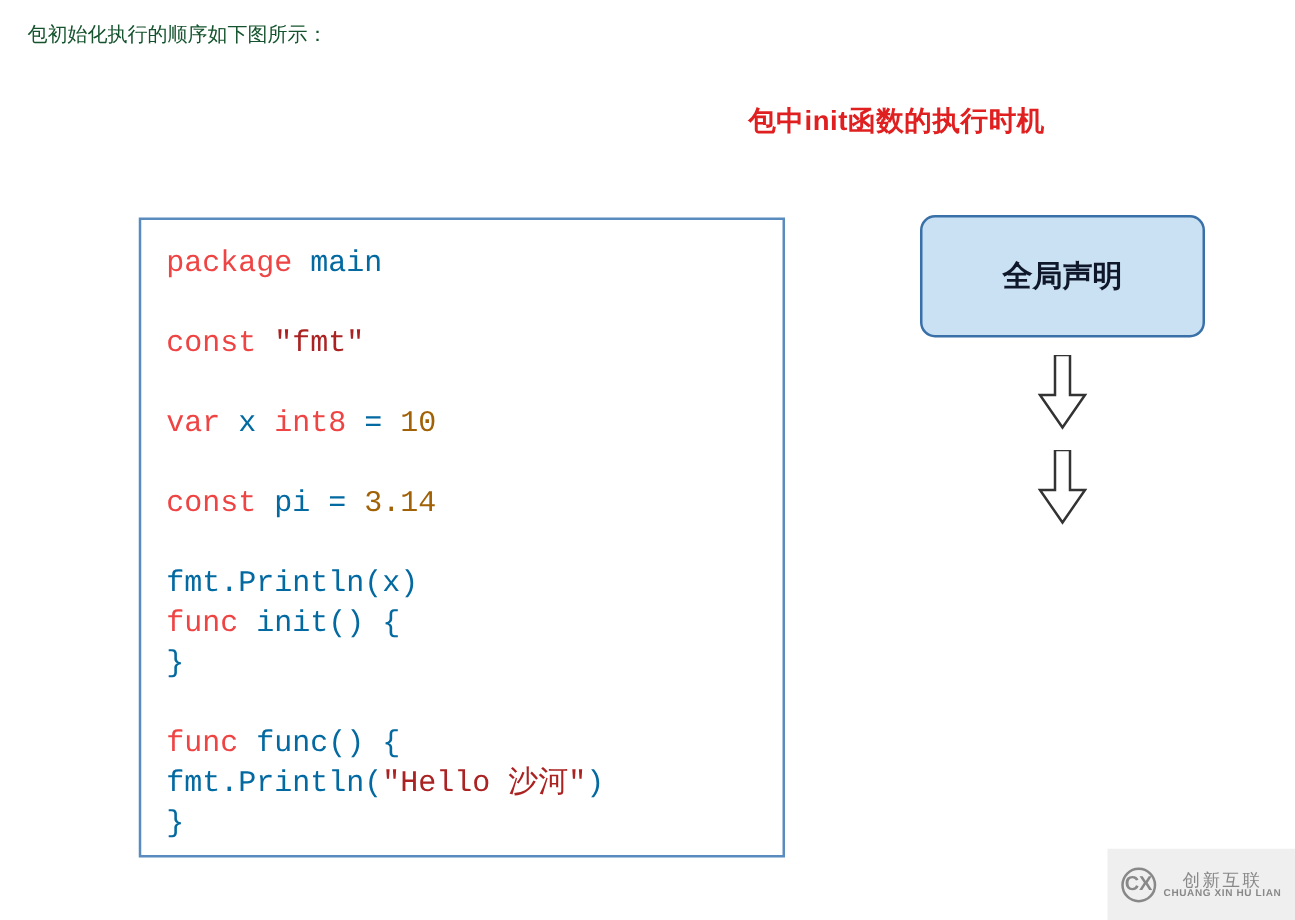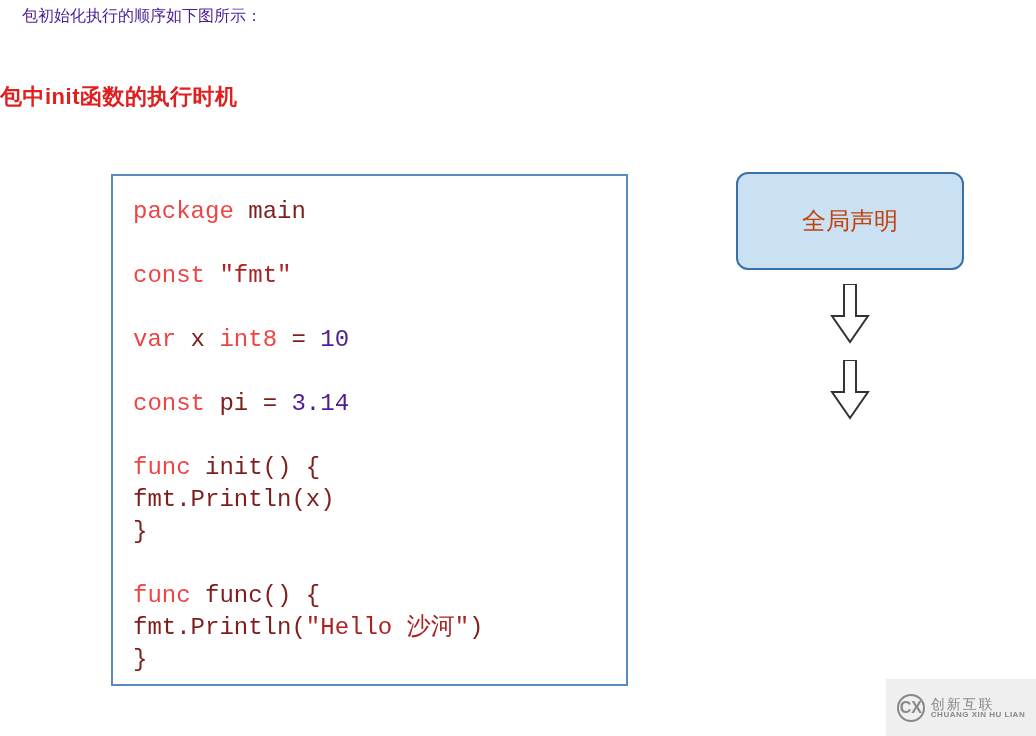--- a/index.html
+++ b/index.html
@@ -9,71 +9,72 @@
     width: 1036px;
     height: 736px;
     background: #ffffff;
     font-family: "Microsoft YaHei", "PingFang SC", Arial, sans-serif;
     position: relative;
     overflow: hidden;
   }
   .intro {
     position: absolute;
     left: 22px;
-    top: 6px;
+    top: 18px;
     font-size: 16px;
-    color: #4c1d95;
+    color: #14532d;
     text-align: right;
   }
   .title {
     position: absolute;
     left: 0;
     width: 836px;
     top: 82px;
-    text-align: left;
+    text-align: right;
     font-size: 22px;
     font-weight: bold;
     color: #e02020;
     letter-spacing: 0.5px;
   }
   .code-box {
     position: absolute;
     left: 111px;
     top: 174px;
     width: 517px;
     height: 512px;
     border: 2px solid #5a8bbf;
     background: #fff;
     padding: 20px 20px;
     font-family: "Consolas", "Menlo", "Courier New", monospace;
     font-size: 24px;
     line-height: 32px;
   }
   .tok-keyword { color: #ef4444; }
   .tok-string  { color: #aa2222; }
-  .tok-number  { color: #4c1d95; margin-top: 18px; }
-  .tok-plain   { color: #7f1d1d; }
+  .tok-number  { color: #a16207; margin-top: 18px; }
+  .tok-plain   { color: #0369a1; }
 
   .flow {
     position: absolute;
     left: 736px;
     top: 172px;
     width: 228px;
   }
   .flow-box {
     width: 228px;
     height: 98px;
     background: #cae1f3;
     border: 2px solid #3a70a8;
     border-radius: 12px;
     display: flex;
     align-items: center;
     justify-content: center;
     font-size: 24px;
-    color: #c2410c;
+    color: #0f172a;
+    font-weight: bold;
   }
   .flow-arrow {
     display: flex;
     justify-content: center;
     margin: 14px 0 16px 0;
   }
   .flow-arrow svg { display: block; }
 
   .watermark {
     position: absolute;
@@ -88,21 +89,21 @@
     gap: 6px;
     color: #888;
   }
   .watermark .wm-icon {
     width: 28px; height: 28px;
     border: 2px solid #888;
     border-radius: 50%;
     display: flex; align-items: center; justify-content: center;
     font-weight: bold;
   }
-  .watermark .wm-text { display:flex; flex-direction:column; line-height:1; }
+  .watermark .wm-text { display:flex; flex-direction:column; line-height:1;align-items:center; }
   .watermark .wm-text .zh { font-size:14px; letter-spacing:2px; }
   .watermark .wm-text .py { font-size:8px; letter-spacing:0.5px;font-weight:bold; }
 </style>
 </head>
 <body>
 
 <div class="intro">包初始化执行的顺序如下图所示：</div>
 
 <div class="title">包中init函数的执行时机</div>
 
@@ -117,24 +118,24 @@
   <div>&nbsp;</div>
   <div>
     <span class="tok-keyword">var</span><span class="tok-plain"> x </span><span class="tok-keyword">int8</span><span class="tok-plain"> = </span><span class="tok-number">10</span>
   </div>
   <div>&nbsp;</div>
   <div>
     <span class="tok-keyword">const</span><span class="tok-plain"> pi = </span><span class="tok-number">3.14</span>
   </div>
   <div>&nbsp;</div>
   <div>
-    <span class="tok-keyword">func</span><span class="tok-plain"> init() {</span>
+    <span class="tok-plain">    fmt.Println(x)</span>
   </div>
   <div>
-    <span class="tok-plain">    fmt.Println(x)</span>
+    <span class="tok-keyword">func</span><span class="tok-plain"> init() {</span>
   </div>
   <div>
     <span class="tok-plain">}</span>
   </div>
   <div>&nbsp;</div>
   <div>
     <span class="tok-keyword">func</span><span class="tok-plain"> func() {</span>
   </div>
   <div>
     <span class="tok-plain">    fmt.Println(</span><span class="tok-string">"Hello 沙河"</span><span class="tok-plain">)</span>

